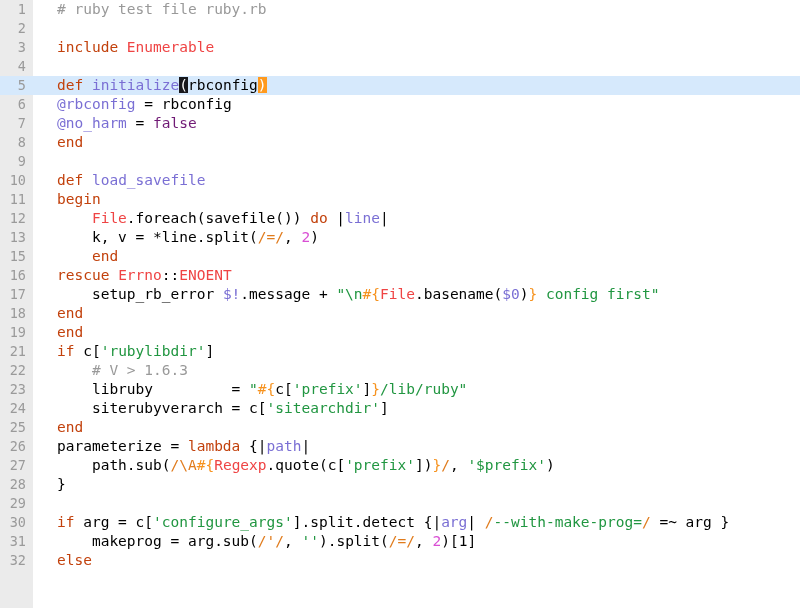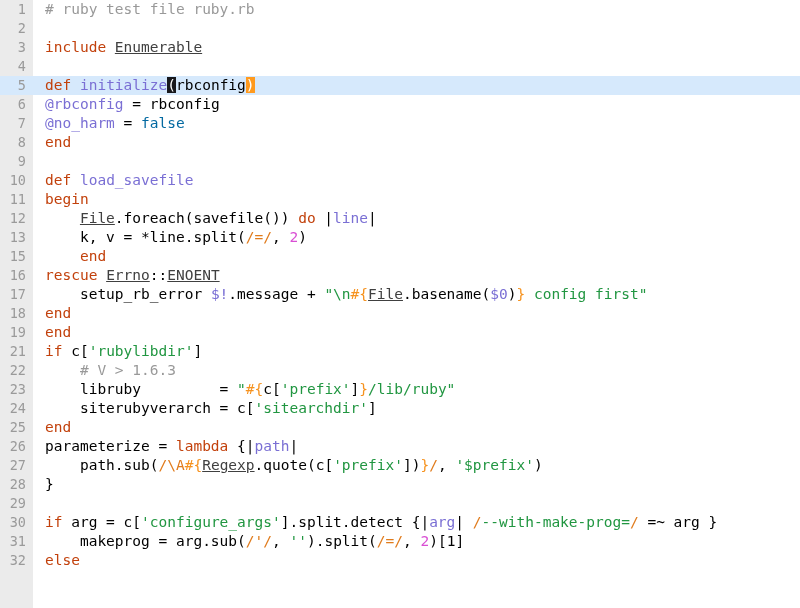--- a/index.html
+++ b/index.html
@@ -51,38 +51,38 @@
     padding-right: 7px;
     text-align: right;
     color: #9a9a9a;
     font-size: 13.5px;
     background: #ebebeb;
     vertical-align: top;
     height: 19px;
   }
   .code {
     display: inline-block;
-    padding-left: 12px;
+    padding-left: 24px;
     color: #000000;
     vertical-align: top;
     height: 19px;
   }
   
   .t-kw       { color: #c2410c; }
-  .t-const    { color: #404040; text-decoration: underline; }
+  .t-const    { color: #ef4444; }
   .t-ivar     { color: #7a6fd4; }
   .t-gvar     { color: #7a6fd4; }
   .t-blockvar { color: #7a6fd4; text-align: center; }
   .t-str      { color: #219641; }
   .t-num      { color: #d94fd4; }
   .t-regex    { color: #e07b1c; }
   .t-comment  { color: #999999; }
   .t-plain    { color: #000000; }
   .t-interp   { color: #f6921e; }
-  .t-bool     { color: #0369a1; }
+  .t-bool     { color: #701a75; }
 
   .cursor-blk {
     background: #18181c;
     color: #ffffff;
   }
   .match-brk {
     background: #ff9a1e;
     color: #ffffff;
   }
 </style>

